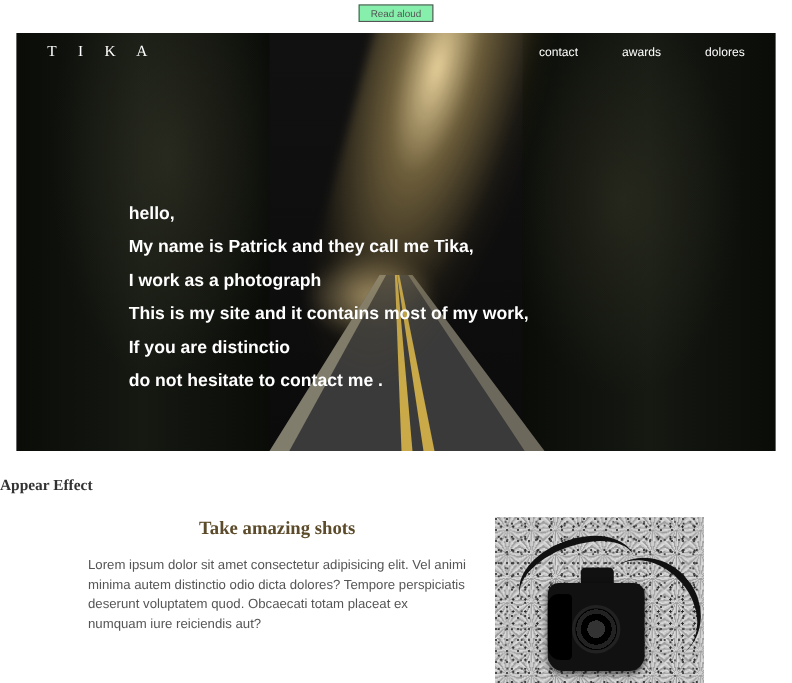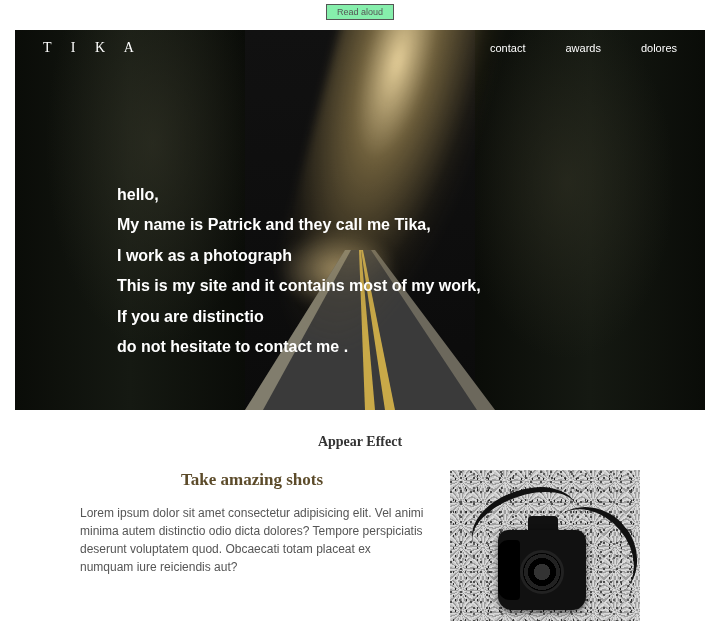--- a/index.html
+++ b/index.html
@@ -44,21 +44,21 @@
     .road-glow { position: absolute; left: 38%; top: 200px; width: 120px; height: 80px; background: radial-gradient(ellipse, rgba(255,225,160,0.6) 0%, rgba(0,0,0,0) 70%); filter: blur(6px); }
 
     .hero-header { position: absolute; top: 10px; left: 0; right: 0; display: flex; justify-content: space-between; align-items: center; padding: 0 28px; z-index: 5; }
     .logo { letter-spacing: 8px; font-size: 14px; font-weight: normal; }
     .nav { display: flex; gap: 40px; font-family: Arial, sans-serif; font-size: 11px; }
     .nav a { color: #fff; text-decoration: none; cursor: pointer; }
 
     .intro { position: absolute; top: 150px; left: 102px; z-index: 6; font-family: Arial, sans-serif; font-size: 16px; font-weight: bold; line-height: 1.9; }
     .intro p { white-space: nowrap; }
 
-    .section-title { text-align: center; font-size: 14px; font-weight: bold; margin: 24px 0 20px 0; color: #333; }
+    .section-title { font-size: 14px; font-weight: bold; margin: 24px 0 20px 0; color: #333; }
 
     .feature { display: flex; width: 560px; margin: 0 auto 20px auto; gap: 26px; align-items: flex-start; }
     .feature-text { flex: 1; }
     .feature-heading { font-size: 17px; font-weight: bold; color: #5c4b2a; text-align: center; margin-bottom: 14px; }
     .feature-para { font-size: 12px; color: #555; line-height: 1.5; font-family: Arial, sans-serif; }
 
     .camera-img { width: 190px; height: 165px; position: relative; background: #bdbdbd; overflow: hidden; }
     .gravel {
       position: absolute; inset: 0;
       background:

